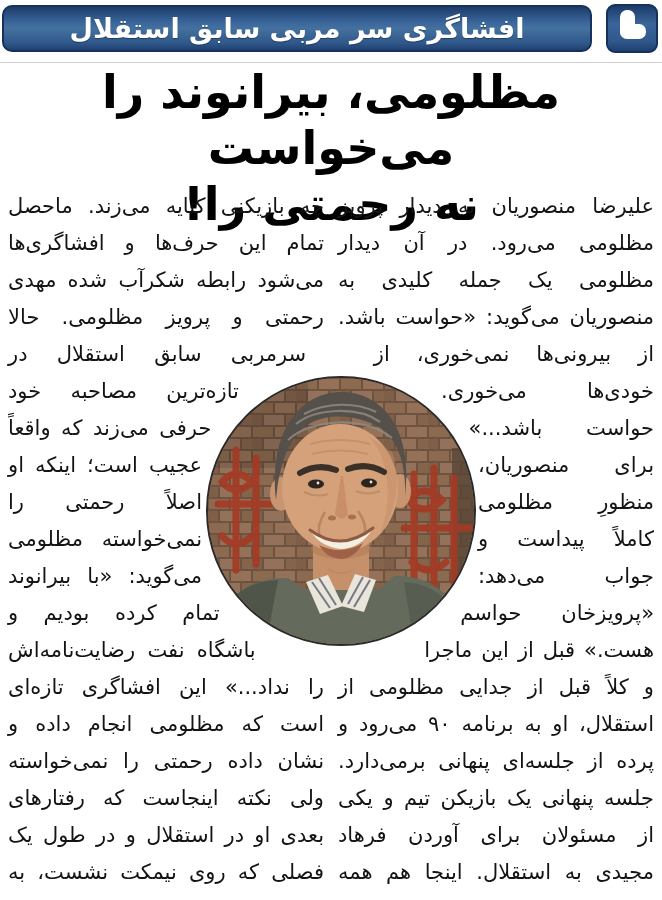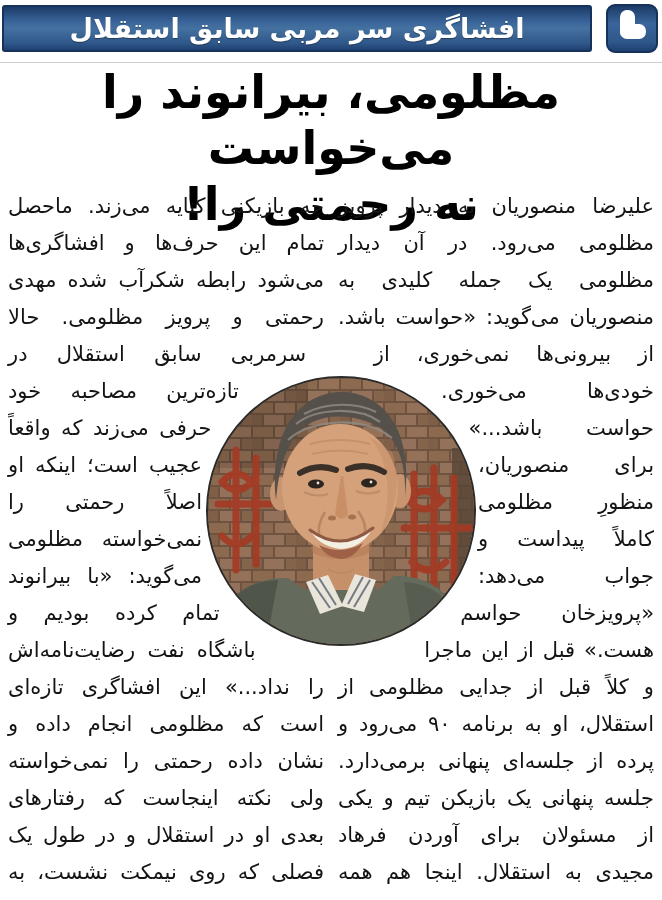--- a/index.html
+++ b/index.html
@@ -10,21 +10,21 @@
     overflow:hidden;
     direction:rtl;
   }
   #page{position:relative;width:662px;height:900px;background:#fff;}
 
   
   .kicker-bar{
     position:absolute;left:2px;top:5px;width:590px;height:47px;
     box-sizing:border-box;
     background:linear-gradient(180deg,#1c3c68 0%,#3a659b 35%,#44719f 50%,#2f578a 85%,#1e4070 100%);
-    border:2px solid #16325c;border-radius:3px;
+    border:2px solid #16325c;border-radius:10px;
     display:flex;align-items:center;justify-content:center;
   }
   .kicker-text{
     color:#ffffff;font-weight:bold;font-size:27px;line-height:1;
     text-shadow:0 1px 1px rgba(0,0,0,.35);
     white-space:nowrap;
   }
   .logo-box{
     position:absolute;left:606px;top:4px;width:52px;height:49px;
     box-sizing:border-box;

